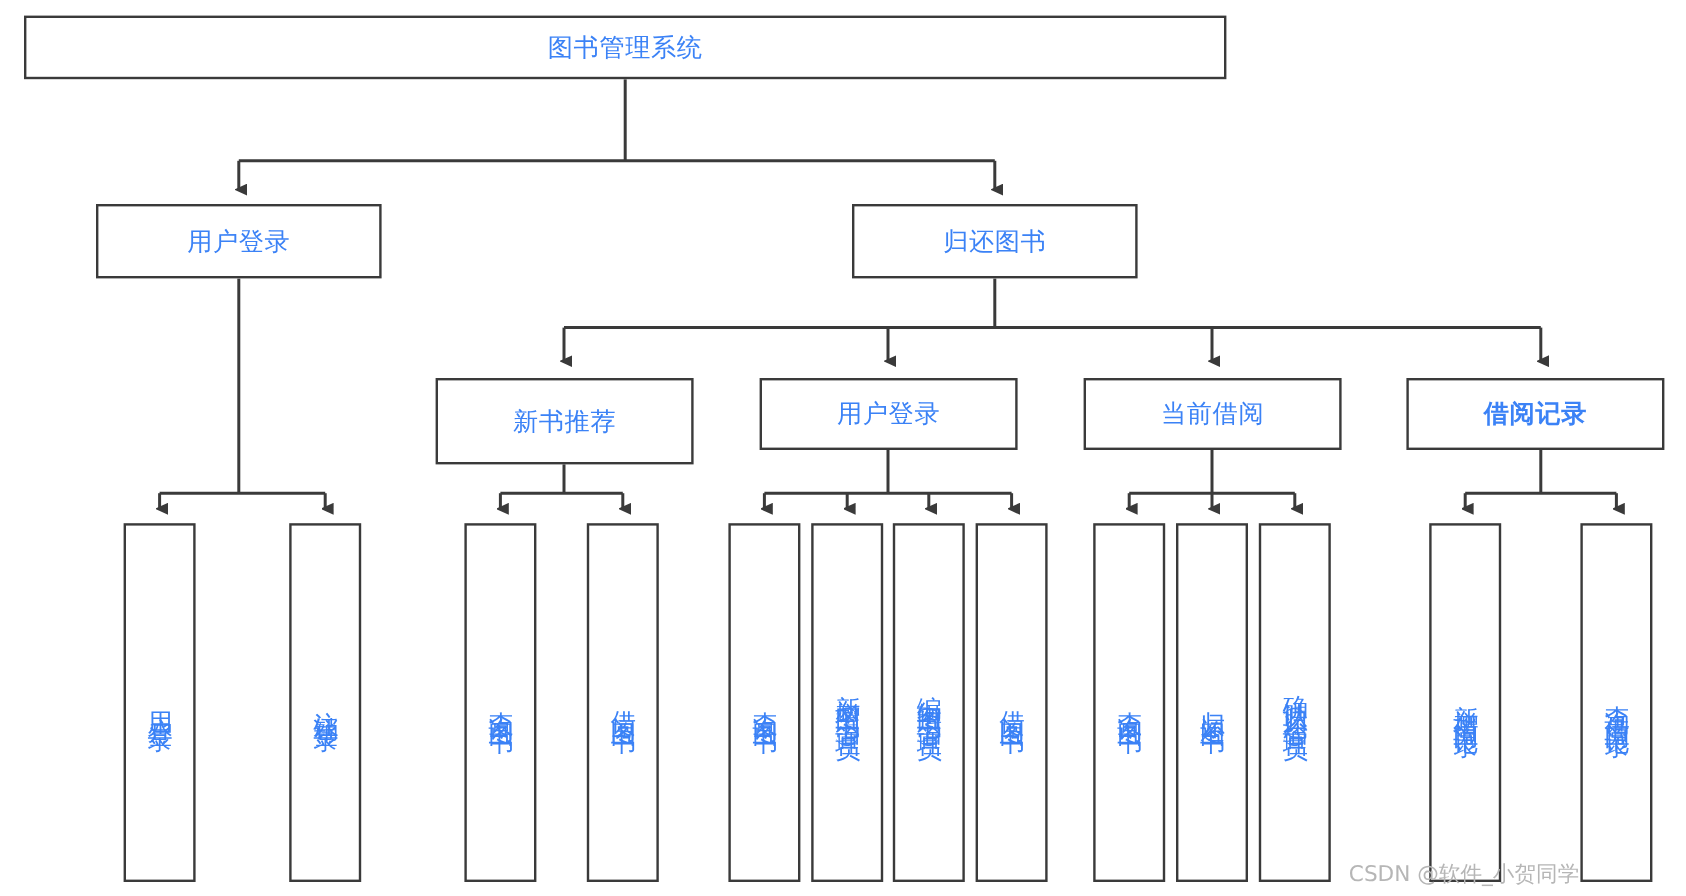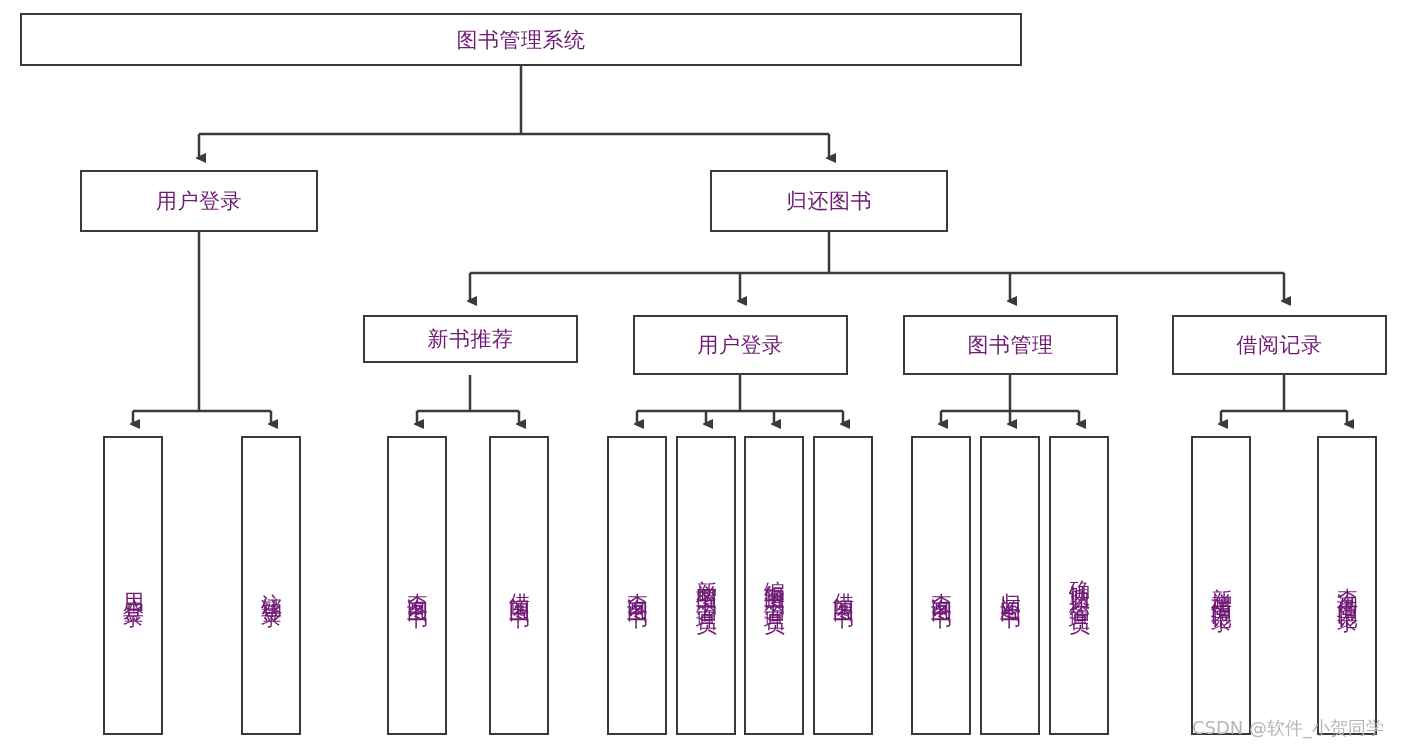--- a/index.html
+++ b/index.html
@@ -25,21 +25,21 @@
     height: 747px;
   }
   .node {
     position: absolute;
     box-sizing: border-box;
     background: #ffffff;
     border: 2px solid #3a3a3a;
     display: flex;
     align-items: center;
     justify-content: center;
-    color: #701a75;
+    color: #3b82f6;
   }
   .node.horiz {
     font-size: 21px;
     letter-spacing: 0.5px;
   }
   .node.vert {
     writing-mode: vertical-rl;
     text-orientation: upright;
     font-size: 21px;
     letter-spacing: 5px;
@@ -119,30 +119,30 @@
     <span>图书管理系统</span>
   </div>
 
   <div class="node horiz" style="left:80px; top:170px; width:238px; height:62px;">
     <span>用户登录</span>
   </div>
   <div class="node horiz" style="left:710px; top:170px; width:238px; height:62px;">
     <span>归还图书</span>
   </div>
 
-  <div class="node horiz" style="left:363px; top:315px; width:215px; height:48px;">
+  <div class="node horiz" style="left:363px; top:315px; width:215px; height:72px;">
     <span>新书推荐</span>
   </div>
   <div class="node horiz" style="left:633px; top:315px; width:215px; height:60px;">
     <span>用户登录</span>
   </div>
   <div class="node horiz" style="left:903px; top:315px; width:215px; height:60px;">
-    <span>图书管理</span>
+    <span>当前借阅</span>
   </div>
-  <div class="node horiz" style="left:1172px; top:315px; width:215px; height:60px;">
+  <div class="node horiz" style="left:1172px; top:315px; width:215px; height:60px;font-weight:bold;">
     <span>借阅记录</span>
   </div>
 
   <div class="node vert" style="left:103px; top:436px; width:60px; height:299px;">
     <span class="vlabel">用户登录</span>
   </div>
   <div class="node vert" style="left:241px; top:436px; width:60px; height:299px;">
     <span class="vlabel">注销登录</span>
   </div>
 
@@ -176,15 +176,15 @@
     <span class="vlabel">确认归还（管理员）</span>
   </div>
 
   <div class="node vert" style="left:1191px; top:436px; width:60px; height:299px;">
     <span class="vlabel">新增借阅记录</span>
   </div>
   <div class="node vert" style="left:1317px; top:436px; width:60px; height:299px;">
     <span class="vlabel">查询借阅记录</span>
   </div>
 
-  <div class="watermark" style="left:1192px; top:716px;">CSDN @软件_小贺同学</div>
+  <div class="watermark" style="left:1124px; top:716px;">CSDN @软件_小贺同学</div>
 
 </div>
 
 </body></html>

